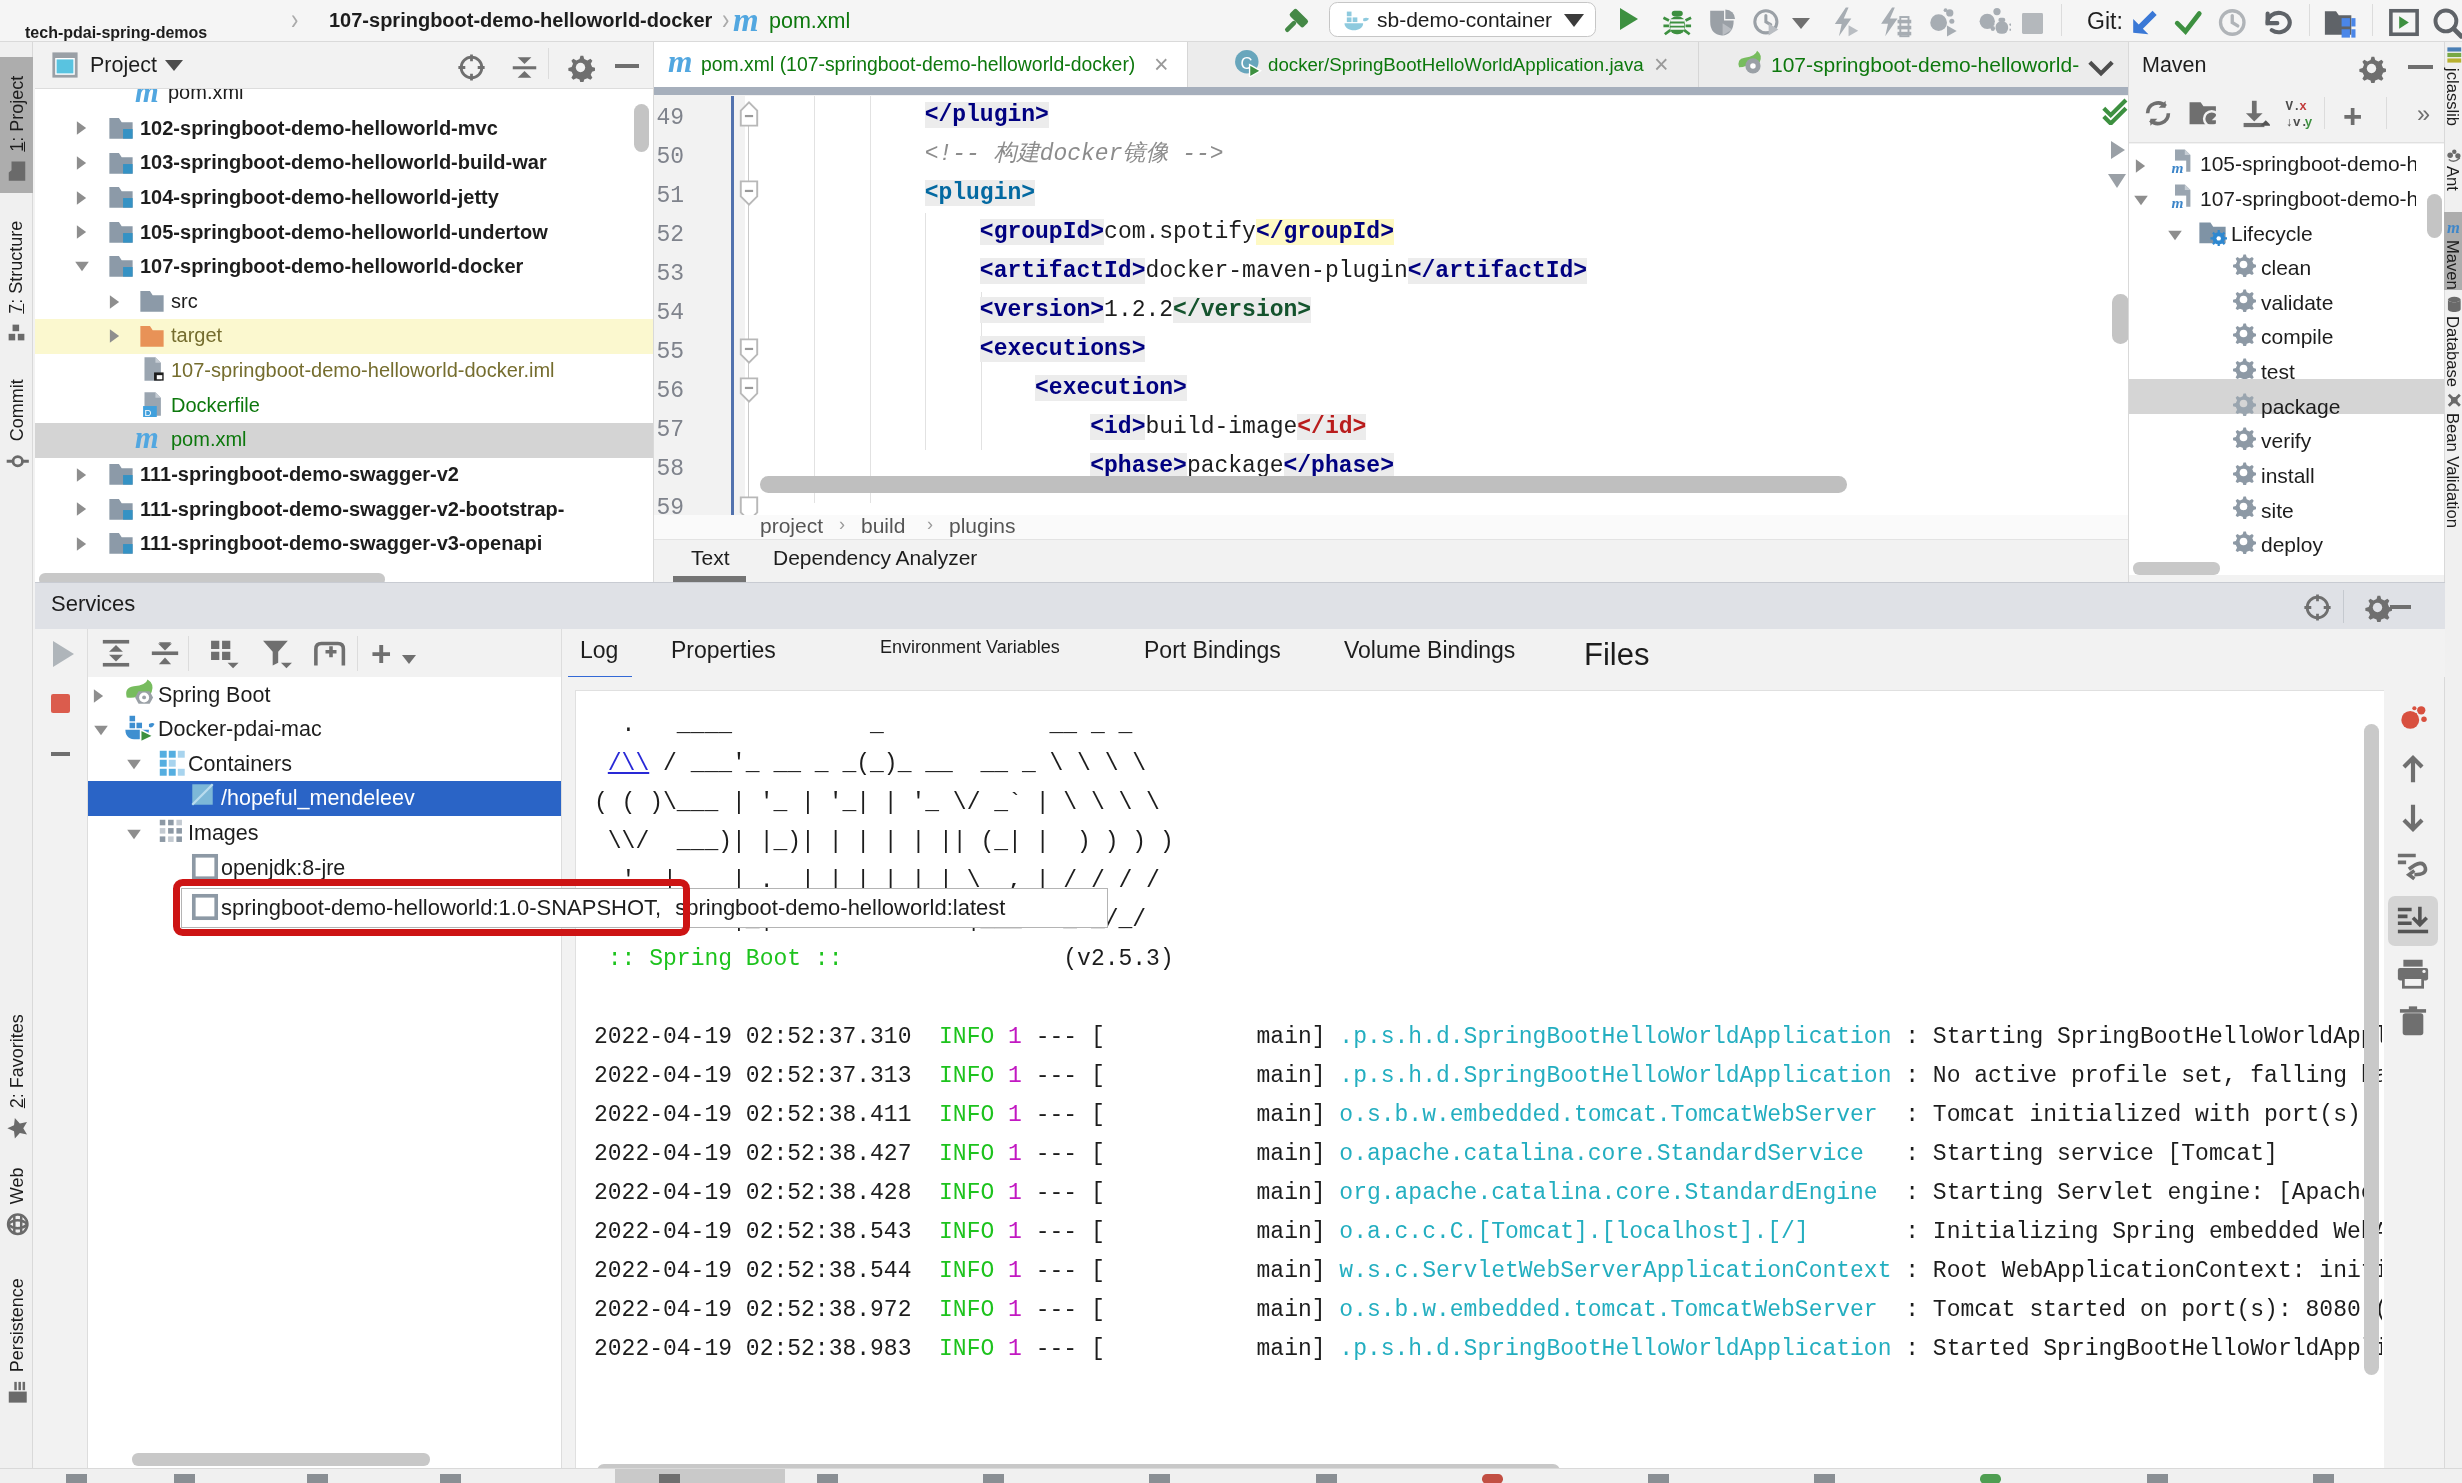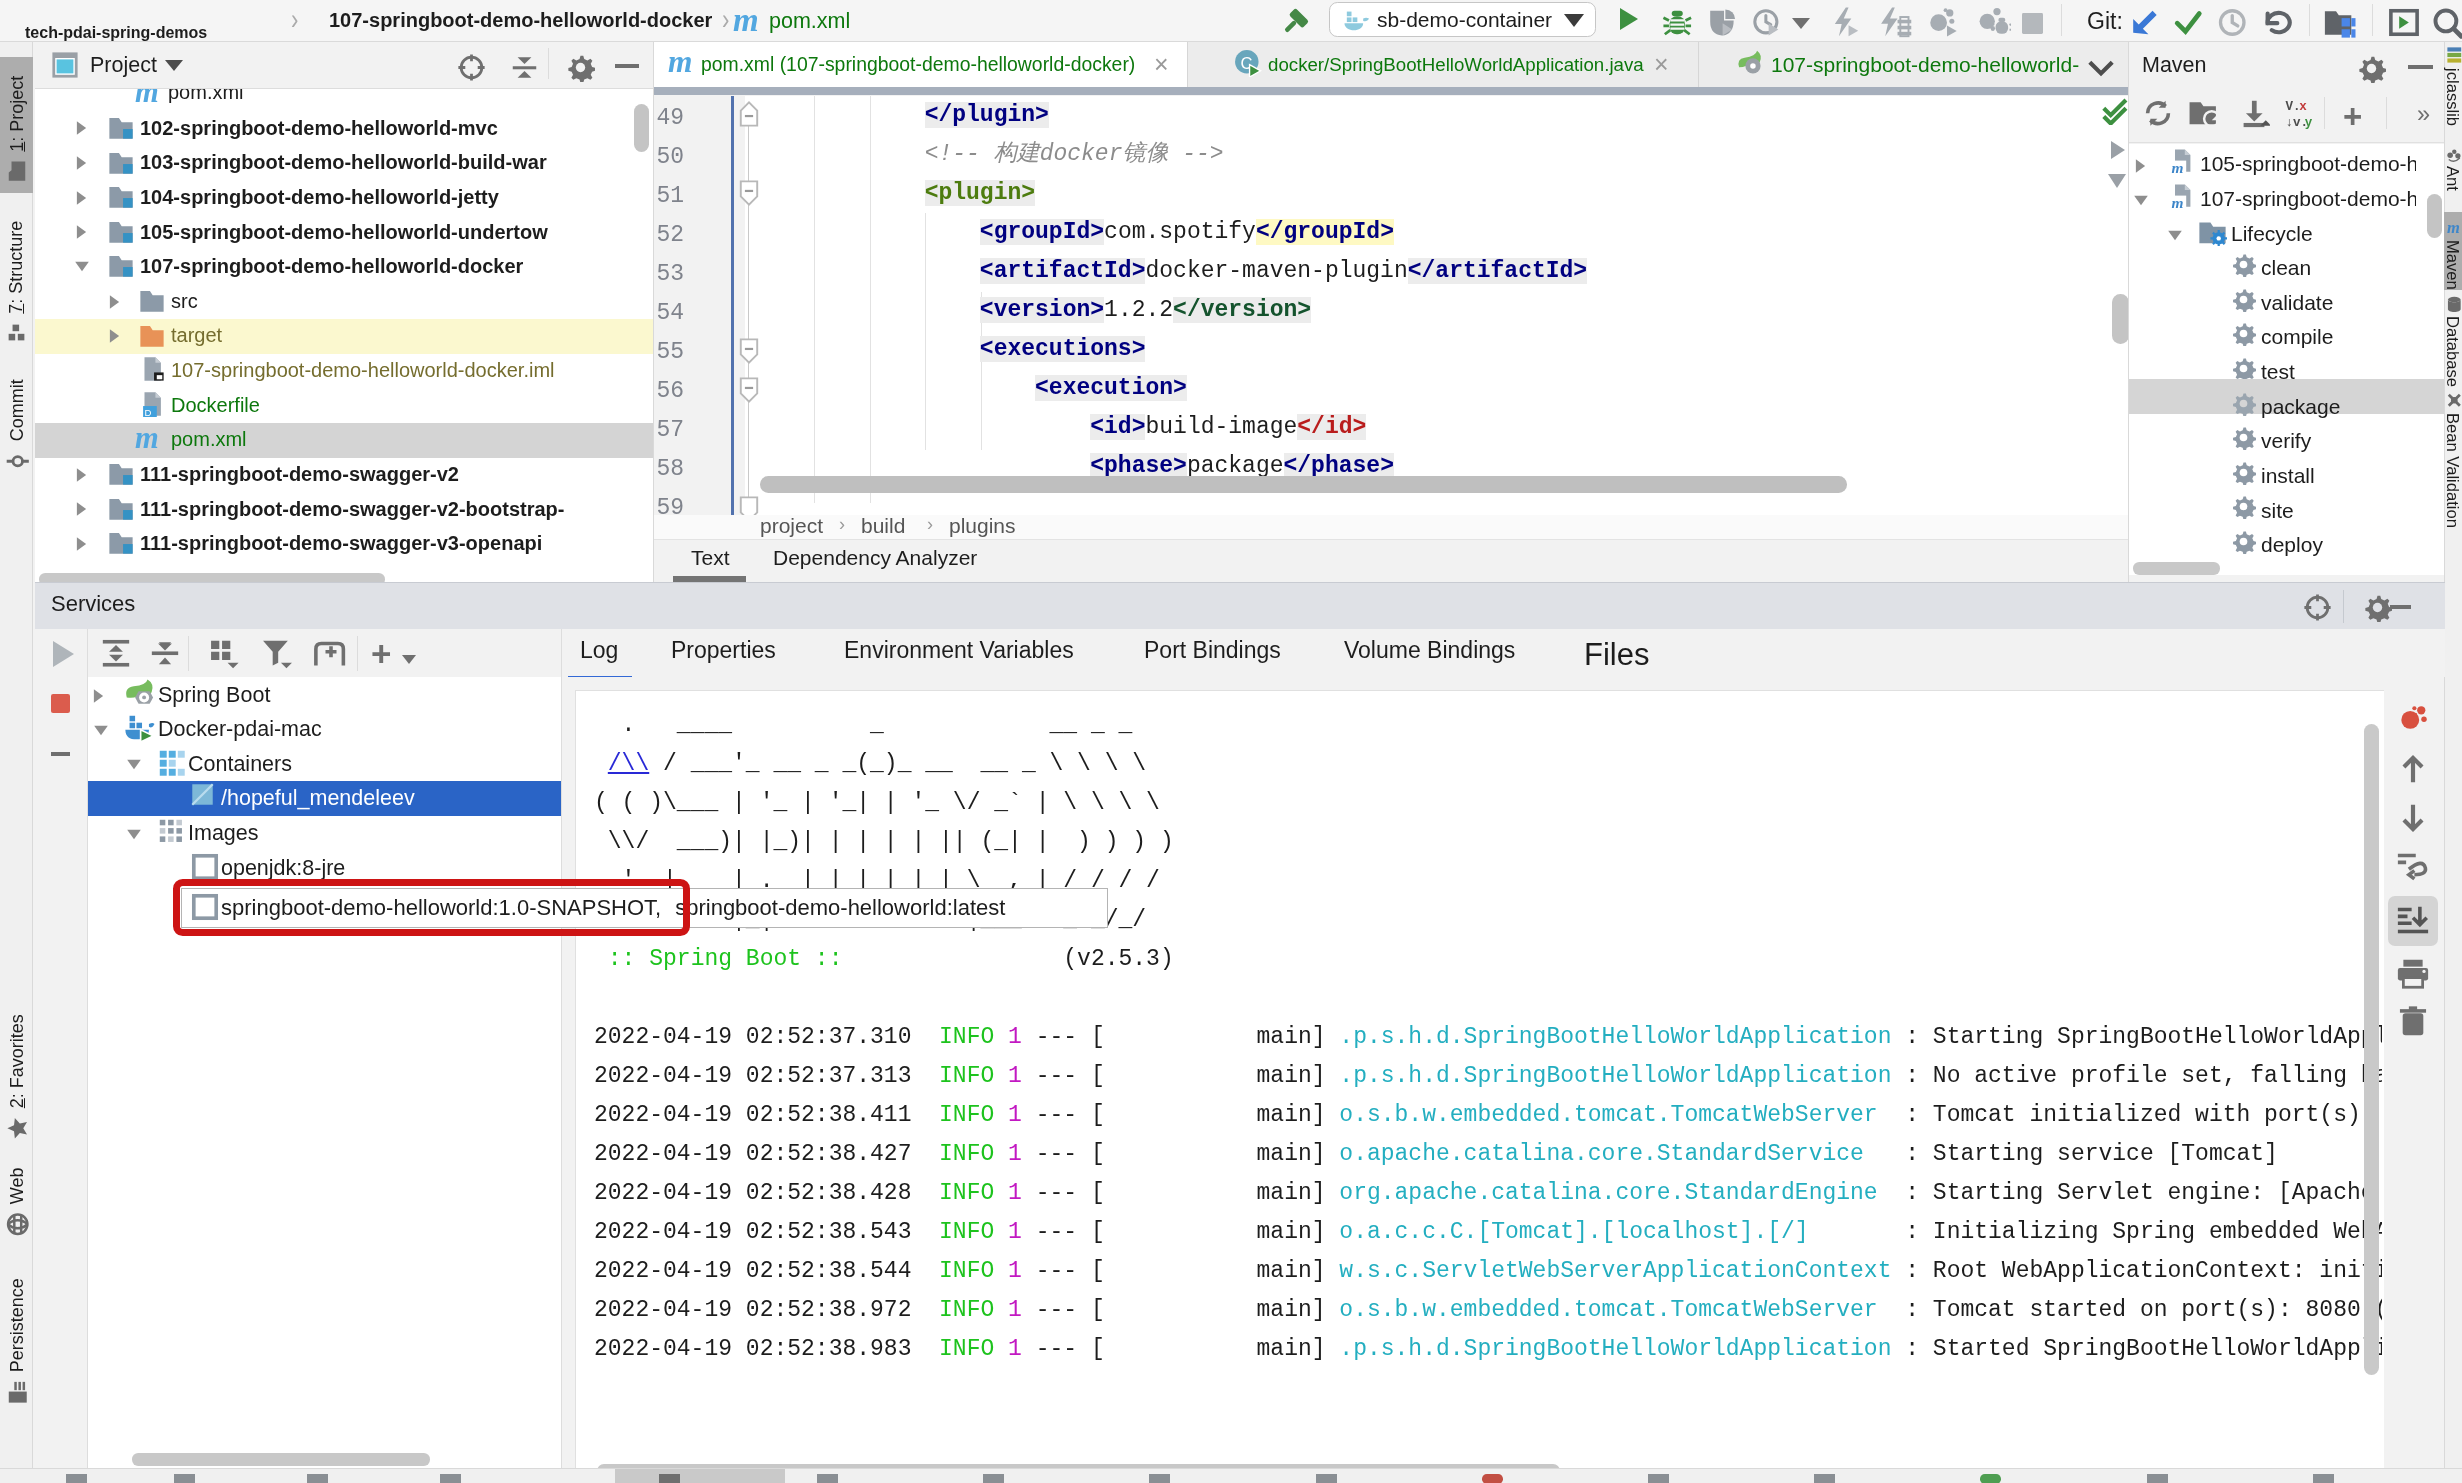--- a/index.html
+++ b/index.html
@@ -430,21 +430,21 @@
     </svg>
 
 <div class="ab" style="left:814px;top:96px;width:1.4px;height:407px;background:#E2E2E2;"></div>
 <div class="ab" style="left:870px;top:96px;width:1.4px;height:407px;background:#E2E2E2;"></div>
 <div class="ab" style="left:925px;top:213px;width:1.4px;height:237px;background:#E2E2E2;"></div>
 <div class="ab" style="left:981px;top:292px;width:1.4px;height:158px;background:#E2E2E2;"></div>
 
 <div class="ab" style="left:759px;top:96px;width:1343px;height:420px;overflow:hidden;">
 <pre style="font-size:23px;line-height:39px;color:#1d1d1d;"><span style="color:#1d1d1d">            </span><b style="color:#000080;background:#ECECEC">&lt;/plugin&gt;</b>
             <i style="color:#8c8c8c">&lt;!-- 构建docker镜像 --&gt;</i>
-            <b style="color:#4d7c0f;background:#ECECEC">&lt;plugin&gt;</b>
+            <b style="color:#0369a1;background:#ECECEC">&lt;plugin&gt;</b>
                 <b style="color:#000080;background:#ECECEC">&lt;groupId&gt;</b>com.spotify<b style="color:#000080;background:#fef9c3">&lt;/groupId&gt;</b>
                 <b style="color:#000080;background:#ECECEC">&lt;artifactId&gt;</b>docker-maven-plugin<b style="color:#000080;background:#ECECEC">&lt;/artifactId&gt;</b>
                 <b style="color:#000080;background:#ECECEC">&lt;version&gt;</b>1.2.2<b style="color:#14532d;background:#ECECEC">&lt;/version&gt;</b>
                 <b style="color:#000080;background:#ECECEC">&lt;executions&gt;</b>
                     <b style="color:#000080;background:#ECECEC">&lt;execution&gt;</b>
                         <b style="color:#000080;background:#ECECEC">&lt;id&gt;</b>build-image<b style="color:#b91c1c;background:#ECECEC">&lt;/id&gt;</b>
                         <b style="color:#000080;background:#ECECEC">&lt;phase&gt;</b>package<b style="color:#000080;background:#ECECEC">&lt;/phase&gt;</b></pre>
 </div>
 
 <svg class="ab" style="left:2101px;top:97px;" width="30.5" height="28" viewBox="0 0 22 20">
@@ -693,21 +693,21 @@
 <div class="ab" style="left:371px;top:634px;font-size:35px;color:#6f6f6f;font-weight:bold;">+</div>
 <div class="ab" style="left:402px;top:655px;width:0;height:0;border-left:7.6px solid transparent;border-right:7.6px solid transparent;border-top:9.7px solid #6f6f6f;"></div>
 
 <div class="ab" style="left:51px;top:694px;width:19.4px;height:19.4px;background:#DB5C4D;border-radius:2.1px;"></div>
 <div class="ab" style="left:51px;top:752px;width:19.4px;height:4.2px;background:#6f6f6f;"></div>
 
 <div class="ab" style="left:561px;top:629px;width:1.4px;height:854px;background:#DDDDDD;"></div>
 <div class="ab" style="left:580px;top:637px;font-size:23px;">Log</div>
 <div class="ab" style="left:568px;top:676px;width:64px;height:6.2px;background:#3369D6;"></div>
 <div class="ab" style="left:671px;top:637px;font-size:23px;">Properties</div>
-<div class="ab" style="left:844px;top:637px;font-size:23px;text-align:right;">Environment Variables</div>
+<div class="ab" style="left:880px;top:637px;font-size:18px;text-align:right;">Environment Variables</div>
 <div class="ab" style="left:1144px;top:637px;font-size:23px;">Port Bindings</div>
 <div class="ab" style="left:1344px;top:637px;font-size:23px;">Volume Bindings</div>
 <div class="ab" style="left:1584px;top:637px;font-size:31px;">Files</div>
 
 <div class="ab" style="left:88px;top:677px;width:473px;height:791px;background:#fff;overflow:hidden;font-size:21.5px;">
   <div class="ab" style="left:2.8px;top:7.6px;">
         <div class="tri-r" style="transform:scale(0.62);"></div>
       </div>
   <span class="ab" style="left:36px;top:1.4px;"><svg width="30.5" height="30.5" viewBox="0 0 22 22">
           <path d="M2 14 q-2-7 5-8 q9-1 10-5 q5 3 3 9 q-2 7-10 7 q3-5 1-6 q-1 4-9 3z" fill="#77bc5e"></path>

